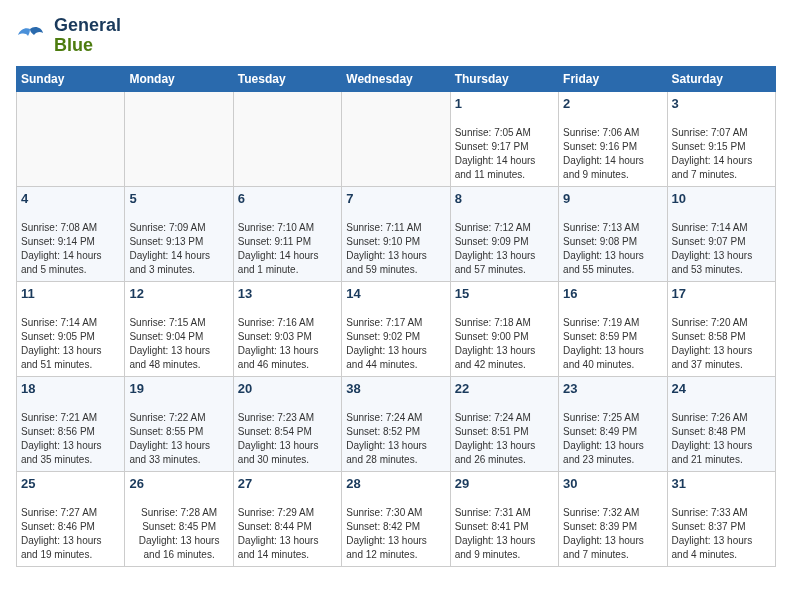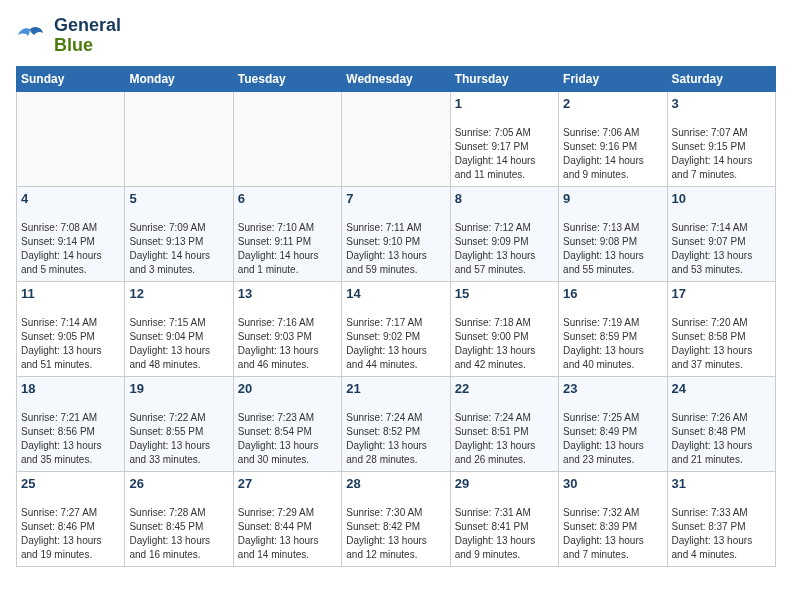--- a/index.html
+++ b/index.html
@@ -269,21 +269,21 @@
 and 33 minutes.</div>
         </td>
         <td>
           <div class="day-num">20</div>
           <div class="day-info" style="white-space: pre-line;">Sunrise: 7:23 AM
 Sunset: 8:54 PM
 Daylight: 13 hours
 and 30 minutes.</div>
         </td>
         <td>
-          <div class="day-num">21</div>
+          <div class="day-num">38</div>
           <div class="day-info" style="white-space: pre-line;">Sunrise: 7:24 AM
 Sunset: 8:52 PM
 Daylight: 13 hours
 and 28 minutes.</div>
         </td>
         <td>
           <div class="day-num">22</div>
           <div class="day-info" style="white-space: pre-line;">Sunrise: 7:24 AM
 Sunset: 8:51 PM
 Daylight: 13 hours
@@ -307,21 +307,21 @@
       <tr>
         <td>
           <div class="day-num">25</div>
           <div class="day-info" style="white-space: pre-line;">Sunrise: 7:27 AM
 Sunset: 8:46 PM
 Daylight: 13 hours
 and 19 minutes.</div>
         </td>
         <td>
           <div class="day-num">26</div>
-          <div class="day-info" style="white-space: pre-line;">Sunrise: 7:28 AM
+          <div class="day-info" style="white-space: pre-line; text-align: center;">Sunrise: 7:28 AM
 Sunset: 8:45 PM
 Daylight: 13 hours
 and 16 minutes.</div>
         </td>
         <td>
           <div class="day-num">27</div>
           <div class="day-info" style="white-space: pre-line;">Sunrise: 7:29 AM
 Sunset: 8:44 PM
 Daylight: 13 hours
 and 14 minutes.</div>

